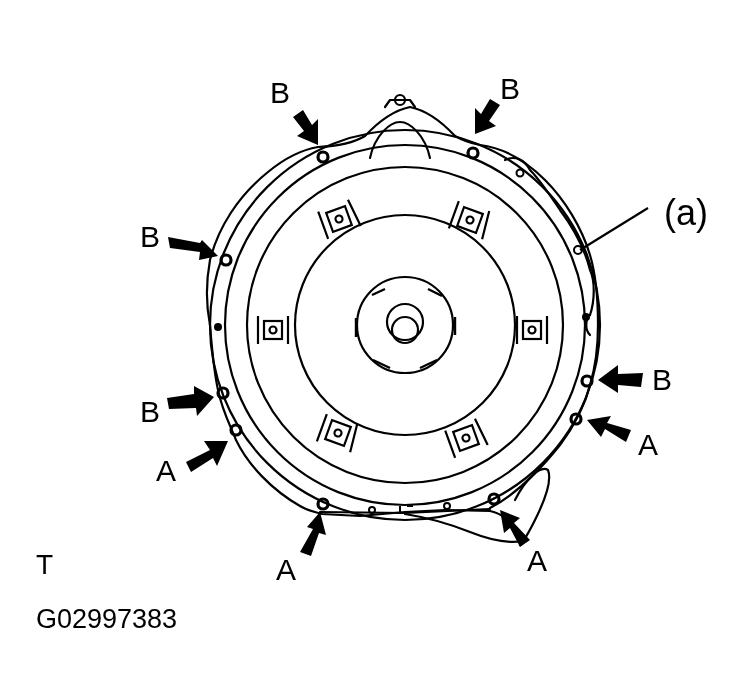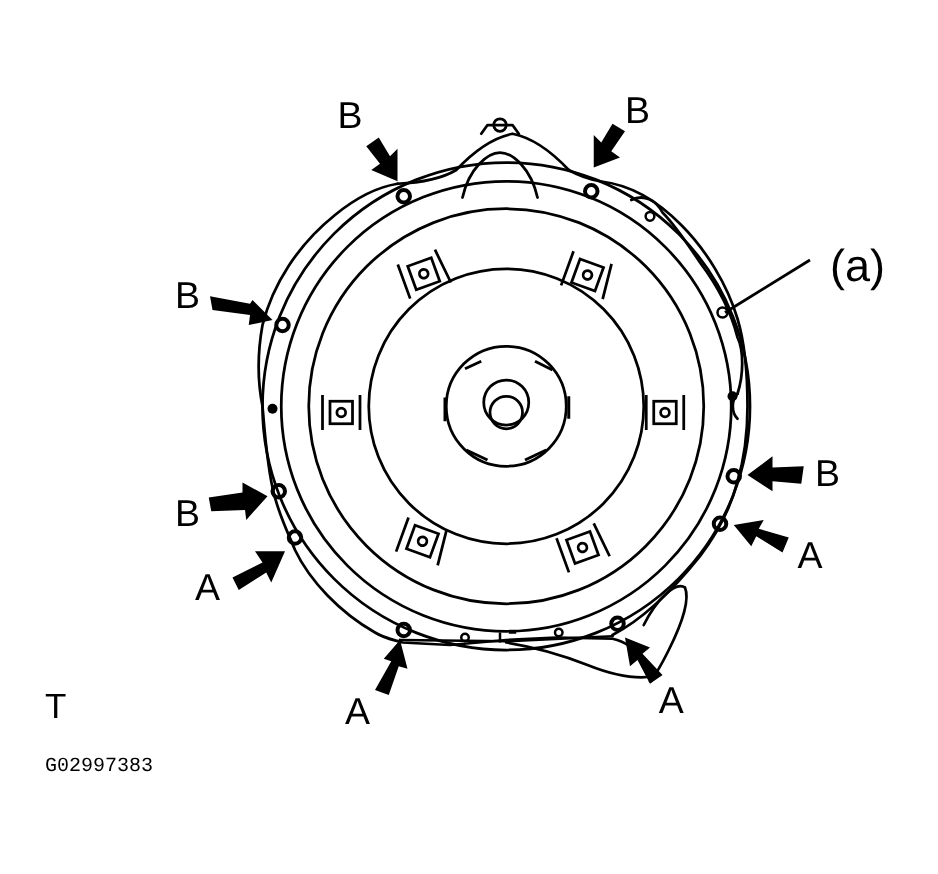--- a/index.html
+++ b/index.html
@@ -1,20 +1,20 @@
 <!DOCTYPE html>
 <html><head>
   <meta charset="utf-8">
   <style>
     html, body { margin: 0; padding: 0; background: #ffffff; }
     body { width: 750px; height: 699px; position: relative; overflow: hidden; font-family: "Liberation Sans", sans-serif; }
     #stage { position: absolute; left: 0; top: 0; width: 750px; height: 699px; }
     .lbl { position: absolute; color: #000; font-family: "Liberation Sans", sans-serif; font-size: 30px; line-height: 1; }
     .view-letter { position: absolute; left: 36px; top: 549px; font-size: 28px; color: #000; font-family: "Liberation Sans", sans-serif; }
-    .fig-id { position: absolute; left: 36px; top: 604px; font-size: 16px; color: #000; font-family: Liberation Mono, monospace; }
+    .fig-id { position: absolute; left: 36px; top: 604px; font-size: 27px; color: #000; font-family: Liberation Sans, sans-serif; }
     .callout-a { position: absolute; left: 664px; top: 192px; font-size: 36px; color: #000; font-family: "Liberation Sans", sans-serif; }
   </style>
 </head>
 <body>
 
 <div id="stage">
   <svg width="750" height="699" viewBox="0 0 750 699" xmlns="http://www.w3.org/2000/svg">
     <g fill="none" stroke="#000" stroke-width="2.2" stroke-linecap="round" stroke-linejoin="round">
 
       <path d="M318,147 C300,150 285,158 268,172 C238,196 218,228 210,260 C206,282 206,305 210,325 C212,350 214,372 218,390 C222,410 230,425 236,440 C248,465 272,490 300,506 C308,511 316,512 322,514 L360,516 L405,512 L445,510 L490,511 C500,513 510,520 515,530 C520,538 525,540 528,540 C510,545 490,540 470,532 C450,524 430,518 405,514"></path>

